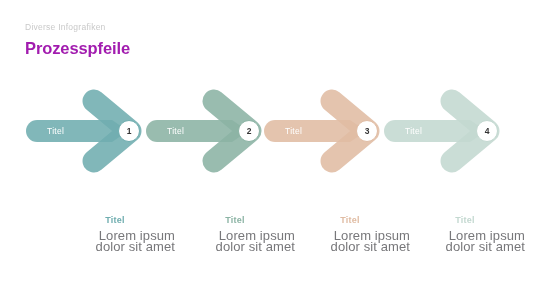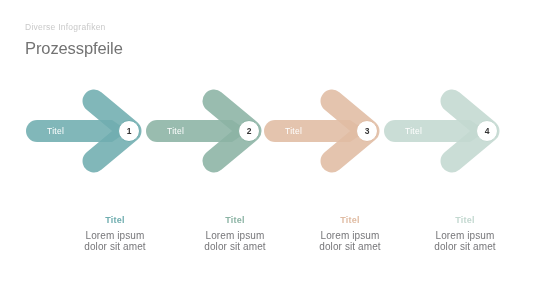--- a/index.html
+++ b/index.html
@@ -9,21 +9,21 @@
   }
   #slide{position:absolute;inset:0;background:#fff;}
 
   
   #header{position:absolute;left:25px;top:10px;}
   #eyebrow{
     font-size:8.5px;color:#c9c9c9;letter-spacing:.25px;
     line-height:11px;white-space:nowrap;margin-top:12px;
   }
   #title{
-    font-size:16.5px;font-weight:normal;color:#737373;
+    font-size:16.5px;font-weight:bold;color:#a21caf;
     letter-spacing:-.1px;line-height:20px;margin-top:5px;white-space:nowrap;
   }
 
   
   #arrow-row{position:absolute;left:0;top:0;width:533px;height:300px;}
   .arrow-group{position:absolute;top:0;height:300px;width:160px;}
 
   .arrow-svg{position:absolute;left:0;top:0;overflow:visible;}
 
   .bar-label{
@@ -40,22 +40,23 @@
   }
 
   
   .caption{
     position:absolute;top:214px;width:120px;text-align:center;
   }
   .caption-title{
     font-size:9px;font-weight:bold;letter-spacing:.2px;line-height:12px;
   }
   .caption-body{
-    font-size:10px;color:#77777a;line-height:11px;margin-top:4px;
+    font-size:13px;color:#77777a;line-height:11px;margin-top:4px;
     letter-spacing:.1px;
+    text-align:right;
   }
   .caption-body span{display:block;}
 </style>
 </head>
 <body>
 
 <div id="slide">
 
   <div id="header">
     <div id="eyebrow">Diverse Infografiken</div>

